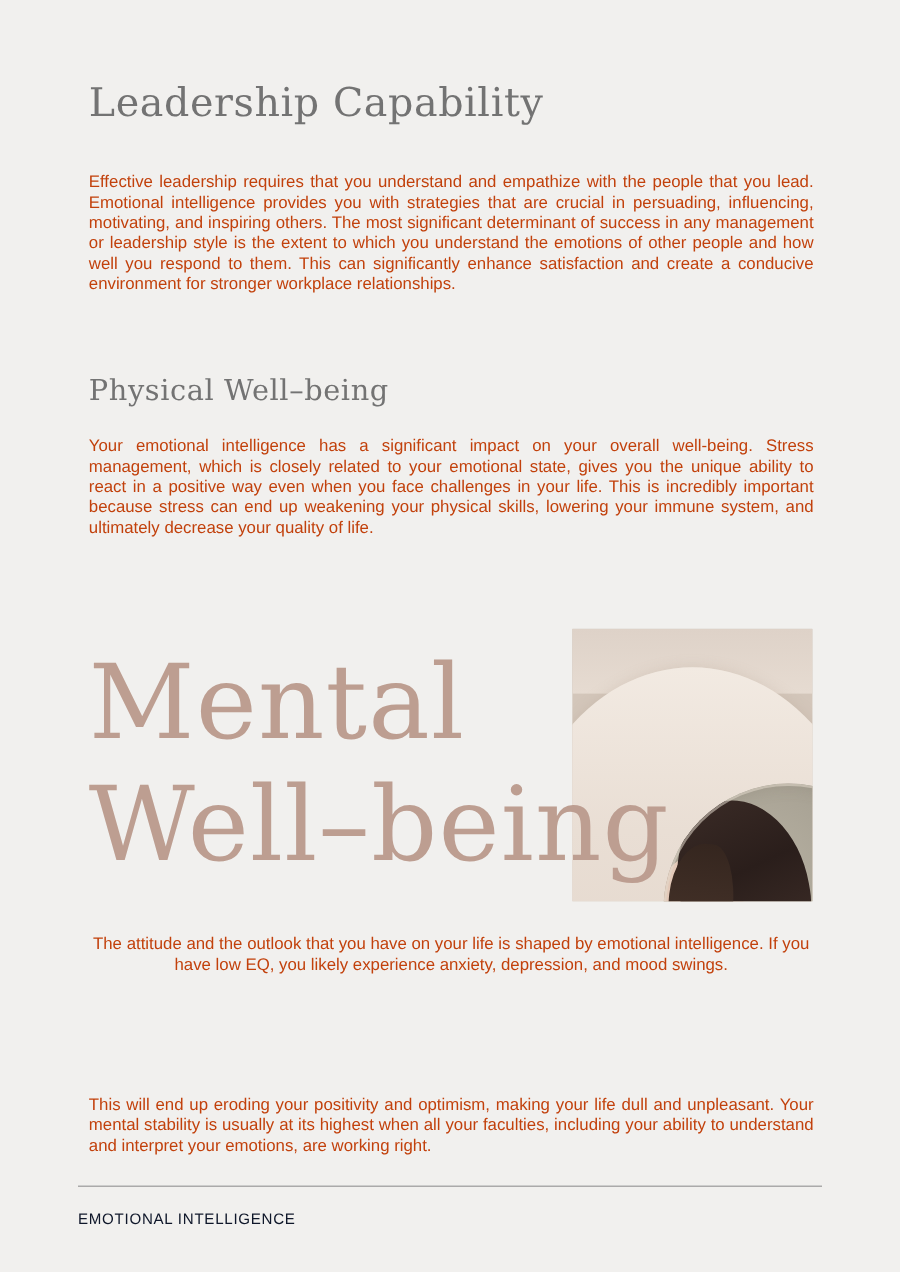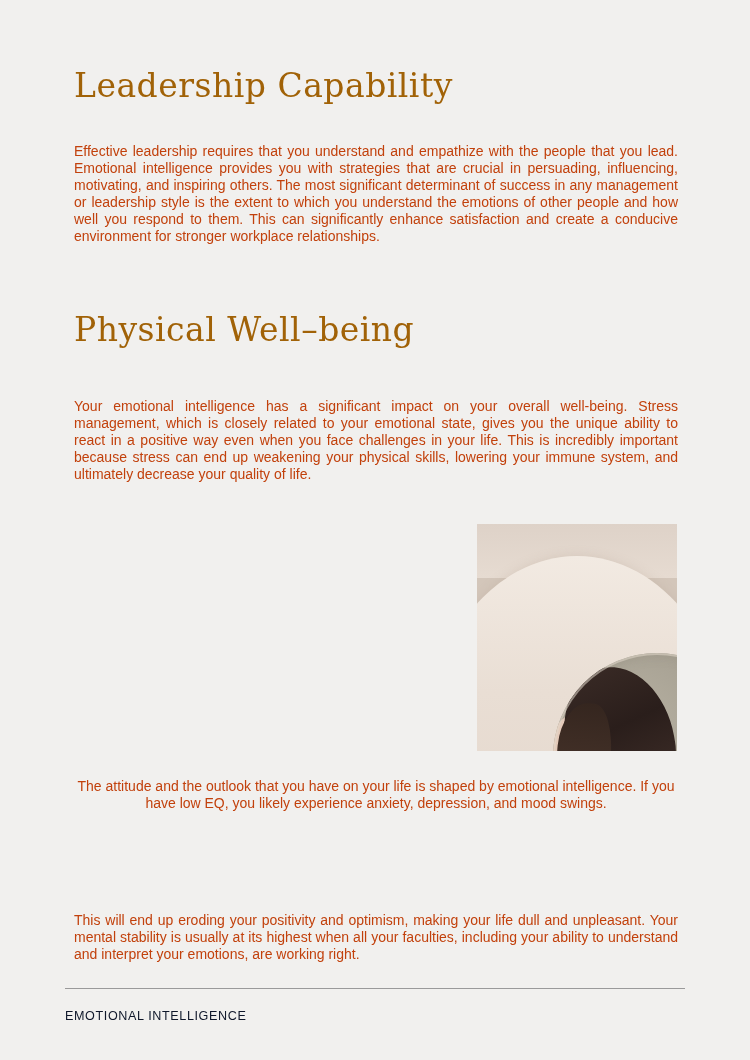--- a/index.html
+++ b/index.html
@@ -25,57 +25,57 @@
   .content {
     position: absolute;
     left: 74px;
     top: 0;
     width: 604px;
   }
 
   
   .heading-section {
     font-family: "DejaVu Serif", "Liberation Serif", serif;
-    color: #a16207;
+    color: #737373;
     font-weight: 400;
     letter-spacing: 0.5px;
     line-height: 1.1;
     margin: 0;
   }
 
   .h-leadership {
     position: absolute;
     left: 0;
     top: 68px;
     font-size: 33px;
   }
 
   .h-physical {
     position: absolute;
     left: 0;
     top: 312px;
-    font-size: 33px;
+    font-size: 24px;
   }
 
   
   .para {
     position: absolute;
     left: 0;
     width: 604px;
     margin: 0;
     font-family: "Liberation Sans", sans-serif;
     font-size: 14px;
     line-height: 17px;
     color: #c2410c;
     text-align: justify;
   }
   .para.ragged { text-align: center; }
 
   .p-leadership { top: 143px; }
-  .p-physical   { top: 398px; }
+  .p-physical   { top: 363px; }
   .p-mental-1   { top: 778px; }
   .p-mental-2   { top: 912px; }
 
   
   .display-heading {
     position: absolute;
     left: 0;
     top: 534px;
     width: 560px;
     font-family: "DejaVu Serif", "Liberation Serif", serif;
@@ -205,20 +205,22 @@
 
     <h1 class="heading-section h-leadership">Leadership Capability</h1>
 
     <p class="para p-leadership">Effective leadership requires that you understand and empathize with the people that you lead. Emotional intelligence provides you with strategies that are crucial in persuading, influencing, motivating, and inspiring others. The most significant determinant of success in any management or leadership style is the extent to which you understand the emotions of other people and how well you respond to them. This can significantly enhance satisfaction and create a conducive environment for stronger workplace relationships.</p>
 
     <h2 class="heading-section h-physical">Physical Well–being</h2>
 
     <p class="para p-physical">Your emotional intelligence has a significant impact on your overall well-being. Stress management, which is closely related to your emotional state, gives you the unique ability to react in a positive way even when you face challenges in your life. This is incredibly important because stress can end up weakening your physical skills, lowering your immune system, and ultimately decrease your quality of life.</p>
 
     <div class="display-heading">
+      <span class="dh-line dh-line-1">Mental</span>
+      <span class="dh-line dh-line-2">Well–being</span>
     </div>
 
     <p class="para ragged p-mental-1">The attitude and the outlook that you have on your life is shaped by emotional intelligence. If you have low EQ, you likely experience anxiety, depression, and mood swings.</p>
 
     <p class="para p-mental-2">This will end up eroding your positivity and optimism, making your life dull and unpleasant. Your mental stability is usually at its highest when all your faculties, including your ability to understand and interpret your emotions, are working right.</p>
 
   </div>
 
   <div class="photo" aria-label="woman reflected in a round wall mirror against a cream backdrop">
     <div class="backdrop"></div>

